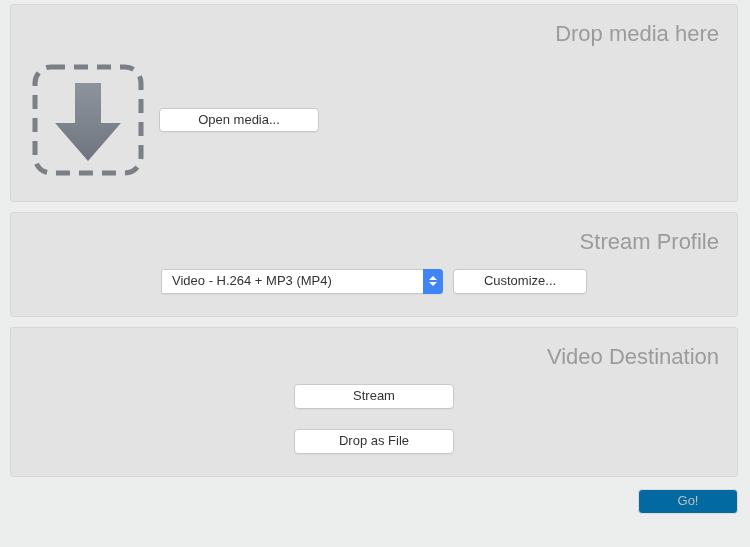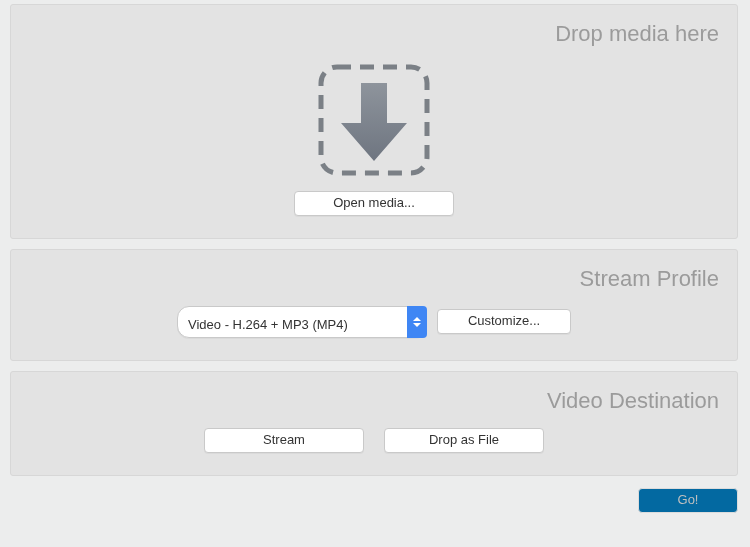--- a/index.html
+++ b/index.html
@@ -21,21 +21,21 @@
     }
     .panel-label {
       font-size: 22px;
       color: #9b9b9b;
       font-weight: 400;
       margin-bottom: 14px;
       text-align: right;
     }
     .drop-body {
       display: flex;
-      flex-direction: column;
+      flex-direction: row;
       align-items: center;
       gap: 12px;
     }
     .drop-arrow-svg { display:block; }
     .btn {
       display: inline-block;
       background: #ffffff;
       border: 1px solid #c9c9c9;
       border-radius: 4px;
       padding: 3px 0;
@@ -51,25 +51,25 @@
       display: flex;
       justify-content: center;
       align-items: center;
       gap: 10px;
     }
     .select-wrap {
       position: relative;
       display: inline-block;
     }
     .select {
-      width: 250px;
+      width: 282px;
       background: #ffffff;
       border: 1px solid #c9c9c9;
-      border-radius: 12px;
-      padding: 10px 28px 3px 10px;
+      border-radius: 2px;
+      padding: 3px 28px 3px 10px;
       font-size: 13px;
       color: #333;
       box-shadow: 0 1px 0 rgba(0,0,0,0.04);
       line-height: 1.3;
       cursor: pointer;
       text-align: left;
     }
     .select-caret {
       position: absolute;
       right: 0; top: 0; bottom: 0;
@@ -90,20 +90,21 @@
       border-right: 4px solid transparent;
     }
     .caret-up { border-bottom: 4px solid #fff; }
     .caret-down { border-top: 4px solid #fff; }
     .customize-btn { width: 134px; }
     .dest-row {
       display: flex;
       justify-content: center;
       align-items: center;
       gap: 20px;
+      flex-direction: column;
     }
     .dest-btn { width: 160px; }
     .footer {
       display: flex;
       justify-content: flex-end;
       padding-top: 2px;
     }
     .go-btn {
       width: 100px;
       color: #bfbfbf;

